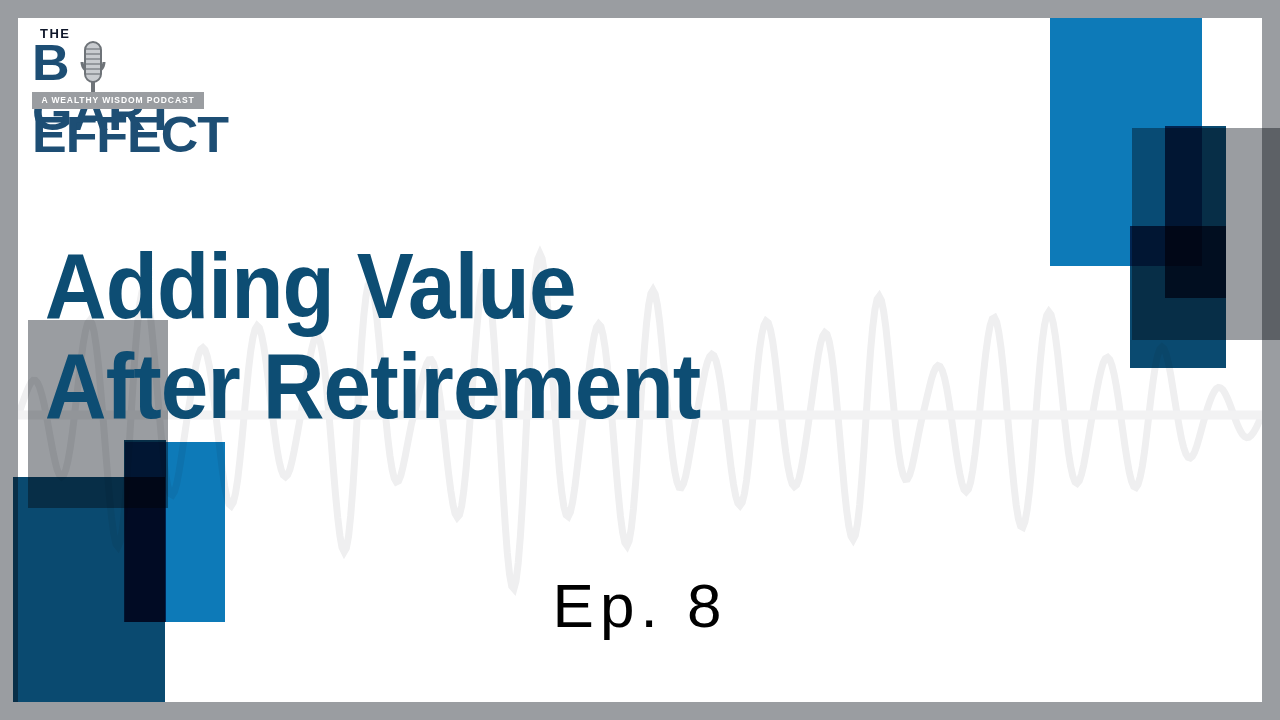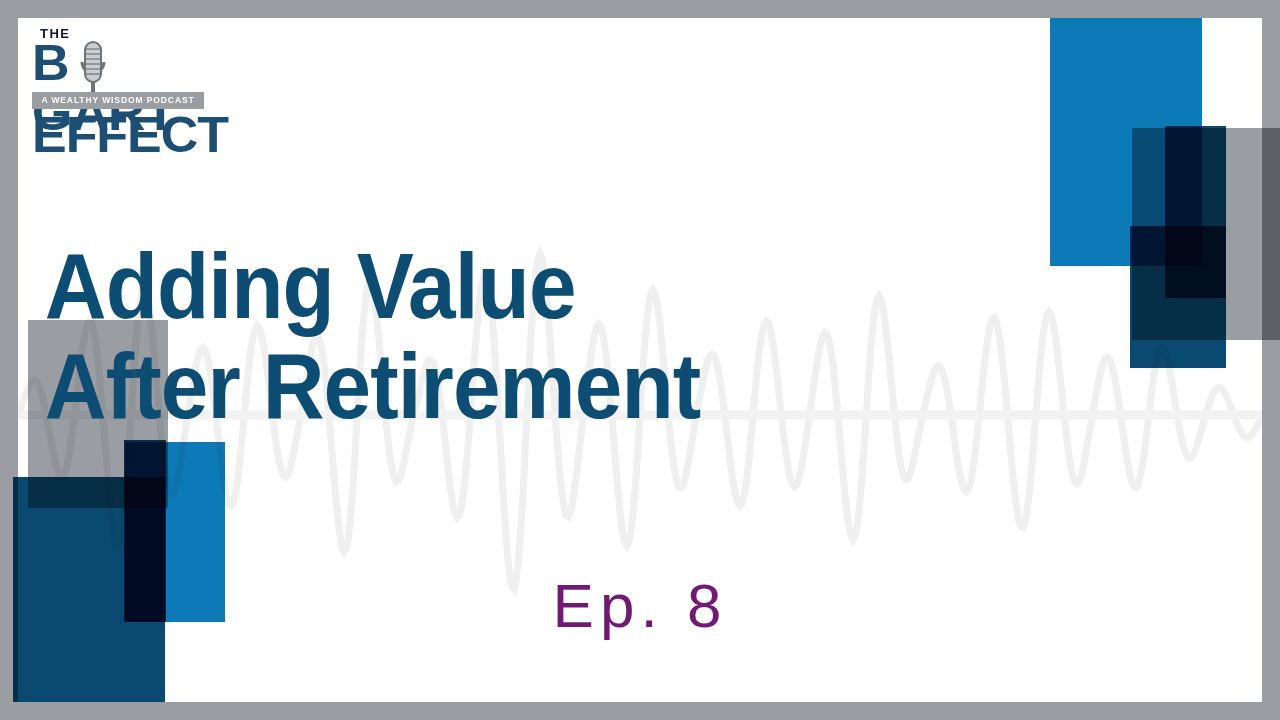--- a/index.html
+++ b/index.html
@@ -157,21 +157,21 @@
     white-space: nowrap;
   }
 
   
   .episode {
     position: absolute;
     left: 0;
     top: 570px;
     width: 1280px;
     text-align: center;
-    color: #701a75;
+    color: #000000;
     font-family: "Liberation Sans", sans-serif;
     font-size: 62px;
     line-height: 72px;
     letter-spacing: 6px;
     font-weight: normal;
   }
 </style>
 </head>
 <body>
 

